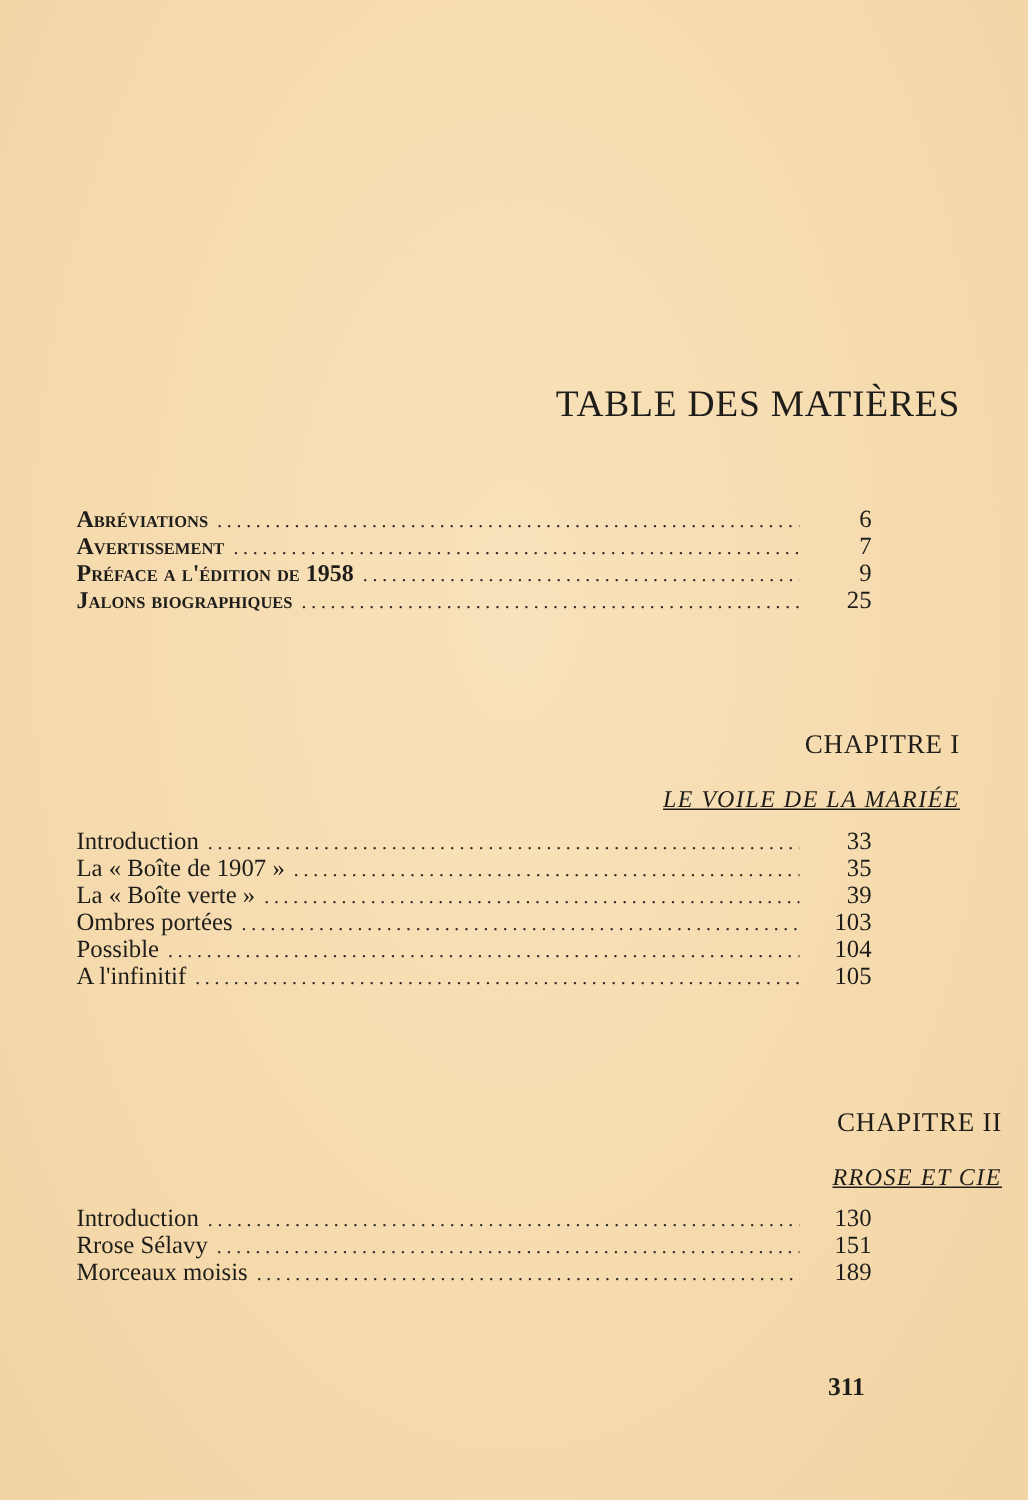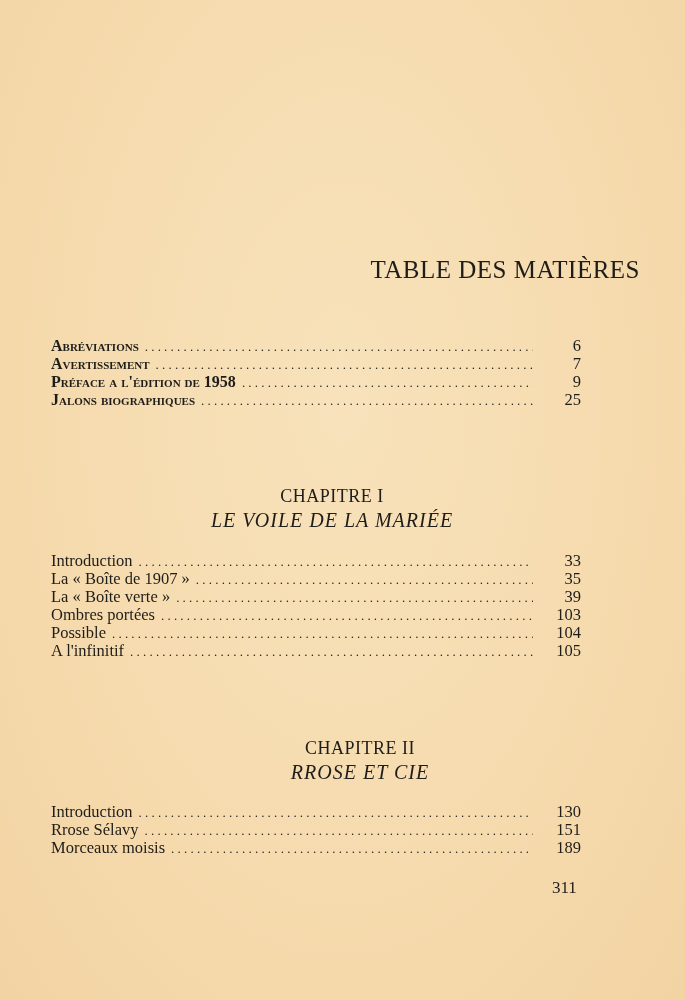--- a/index.html
+++ b/index.html
@@ -19,24 +19,24 @@
   .row {
     display:flex; align-items:baseline; height:18px; line-height:18px; font-size:16.5px;
   }
   .row .label { white-space:nowrap; padding-right:6px; }
   .row .label.sc { font-variant:small-caps; font-weight:bold; font-size:16px;text-align:center; }
   .row .dots {
     flex:1; overflow:hidden; white-space:nowrap; letter-spacing:3.2px; font-size:13px;
     margin-right:20px; color:#2a2621;
   }
   .row .page { width:28px; text-align:right; }
-  .chap { position:absolute; left:12px; width:640px; text-align:center; }
+  .chap { position:absolute; left:0; width:640px; text-align:right; }
   .chap .num { font-size:18px; letter-spacing:0.5px; }
-  .chap .name { font-size:20px; font-style:italic; letter-spacing:1px; margin-top:2px; }
-  .folio { position:absolute; left:552px; top:878px; font-size:17px; font-weight:normal; }
+  .chap .name { font-size:16px; font-style:italic; letter-spacing:1px; margin-top:18px;text-decoration:underline; }
+  .folio { position:absolute; left:552px; top:915px; font-size:17px; font-weight:bold; }
 </style>
 </head>
 <body>
 
 <div class="title">TABLE DES MATIÈRES</div>
 
 <div class="toc" style="top:337px;">
   <div class="row">
     <span class="label sc">Abréviations</span>
     <span class="dots">.....................................................................................</span>

